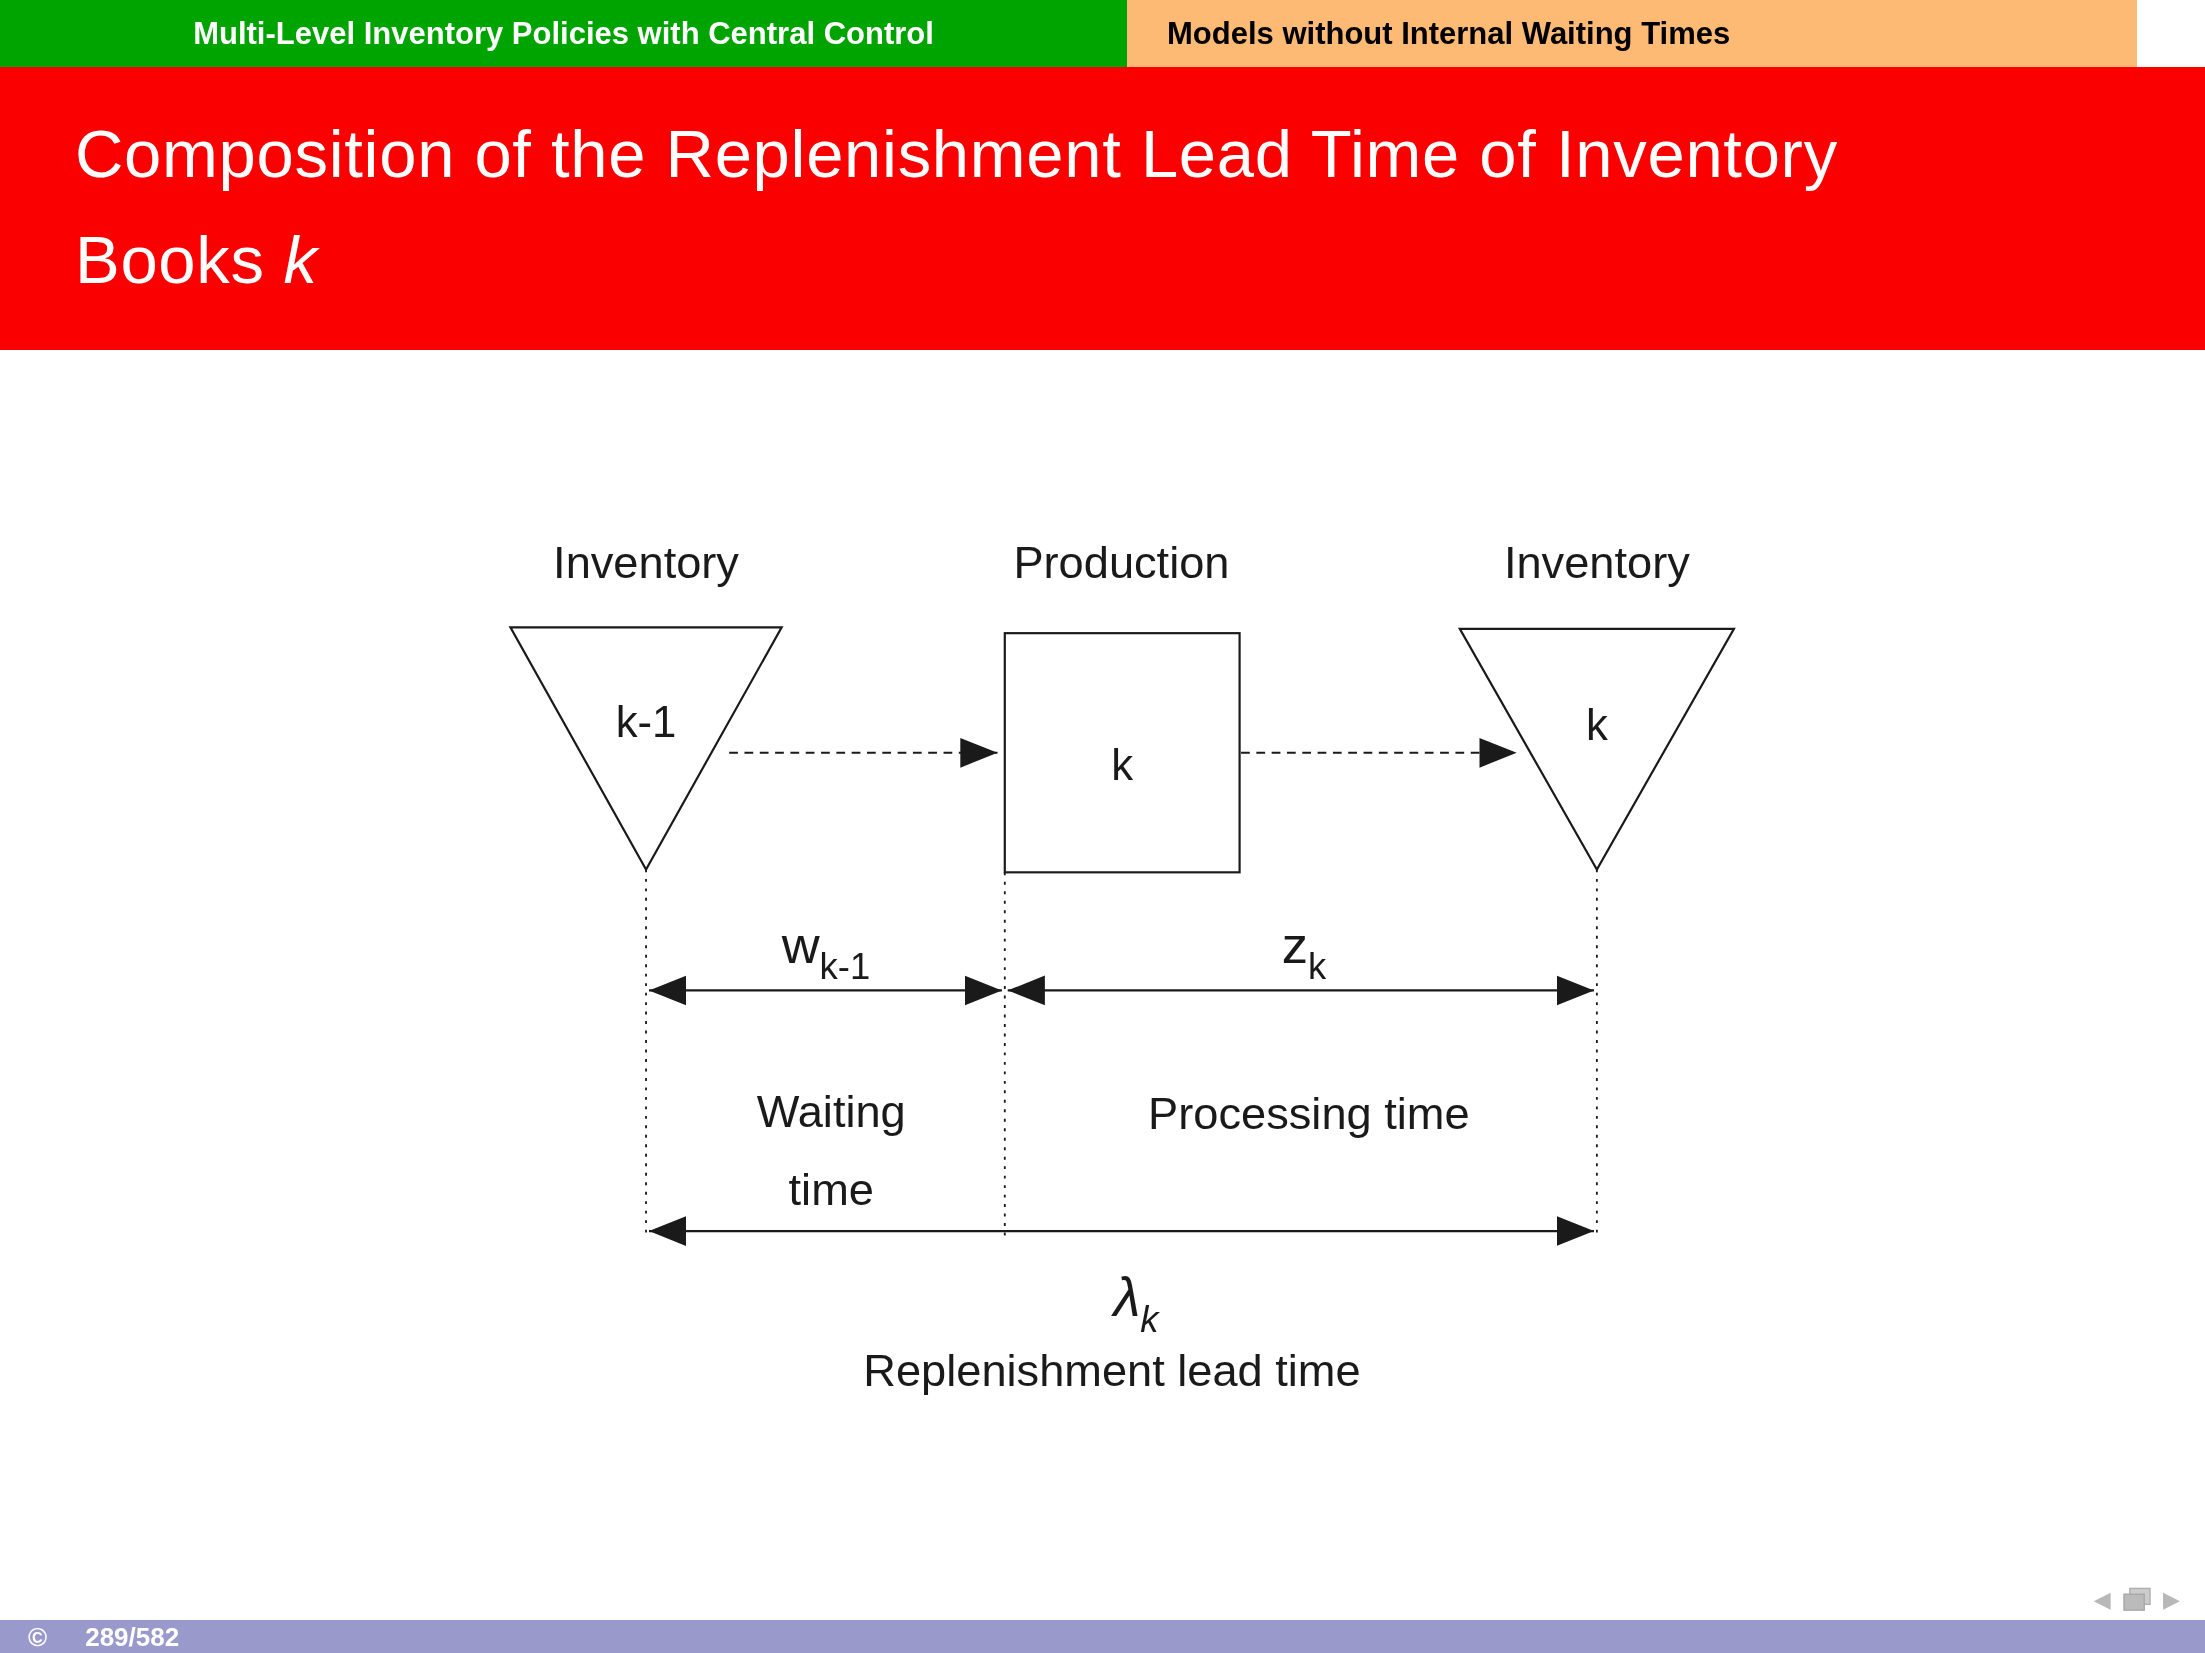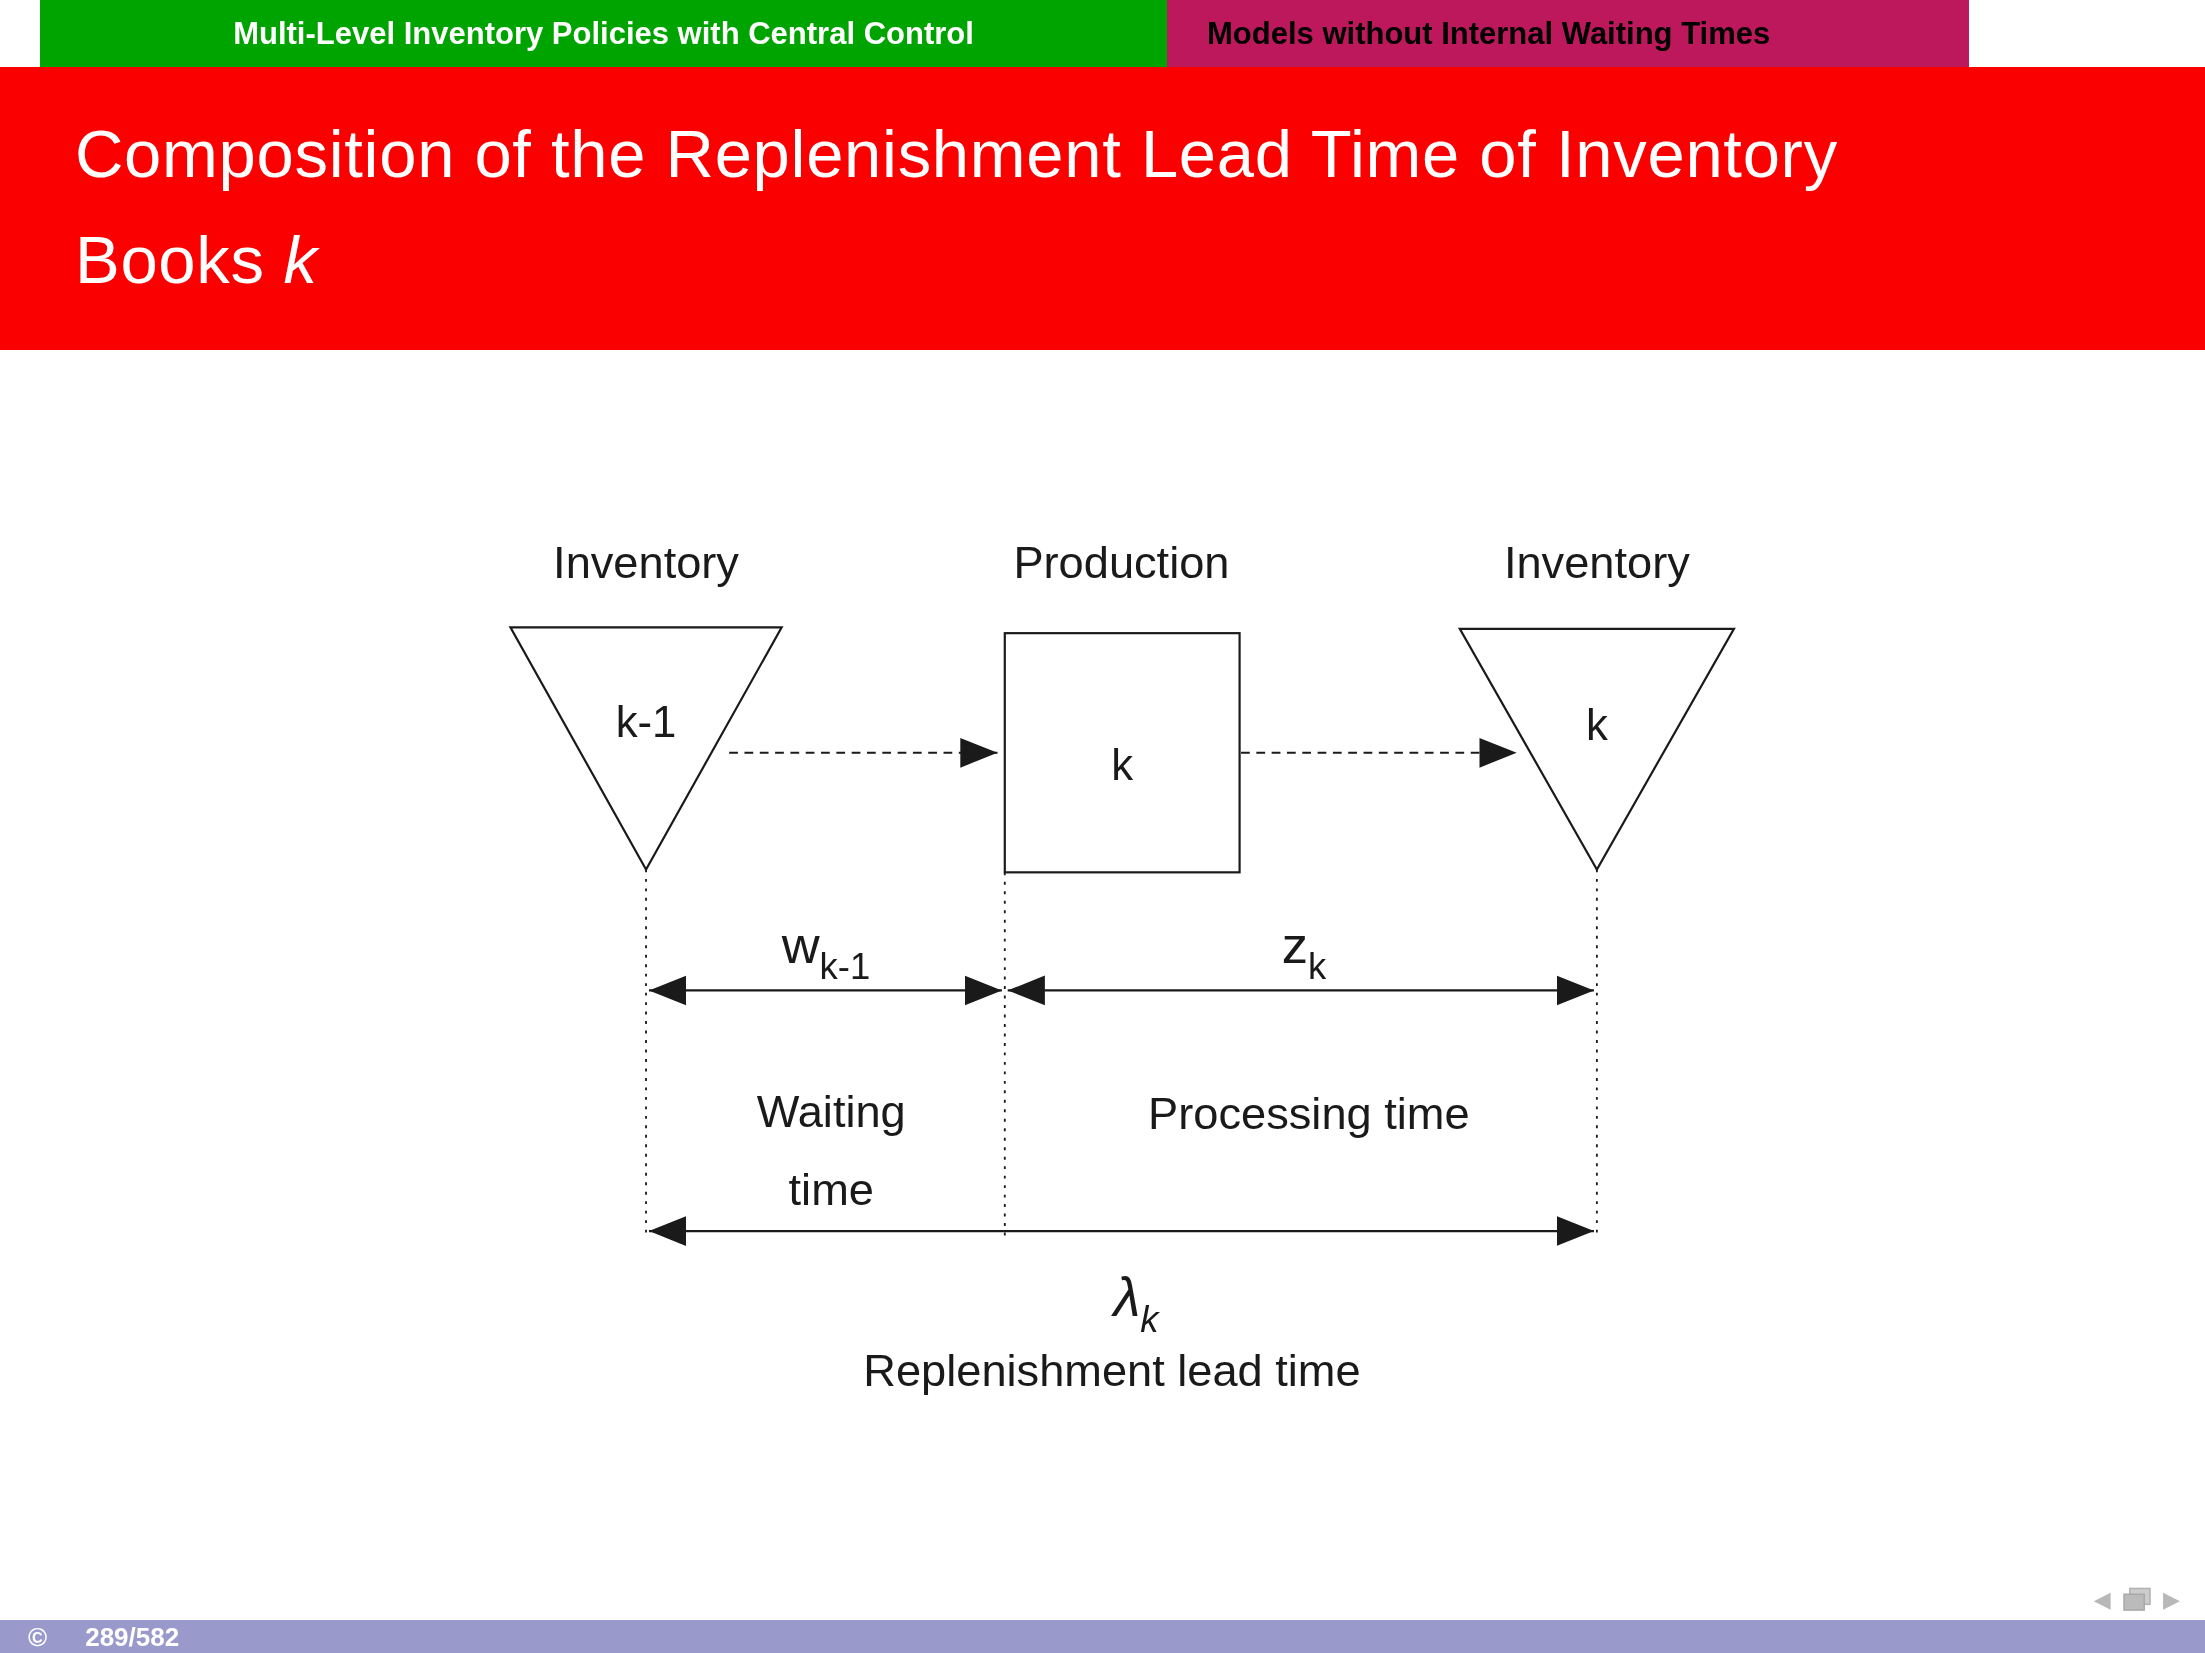--- a/index.html
+++ b/index.html
@@ -3,29 +3,29 @@
 <meta charset="utf-8">
 <style>
   * { margin:0; padding:0; box-sizing:border-box; }
   html, body { background:#ffffff; }
   .slide {
     position:relative; width:2205px; height:1654px; background:#ffffff;
     font-family:"Liberation Sans", sans-serif; overflow:hidden;
   }
 
   
-  .headbar { position:absolute; top:0; left:0; width:1969px; height:67px; display:flex; background:#ffffff;padding-left:40px; }
+  .headbar { position:absolute; top:0; left:0; width:2137px; height:67px; display:flex; background:#ffffff; }
   .head-left {
     width:1127px; height:100%; background:var(--header-green, #00a400);
     color:#ffffff; font-weight:bold; font-size:31px;
     display:flex; align-items:center; justify-content:center;
   }
   .head-right {
     flex:1; display:flex; align-items:center; padding-left:40px;
-    color:#000000; font-weight:bold; font-size:31px; background:#be185d;
+    color:#000000; font-weight:bold; font-size:31px; background:#fdba74;
   }
 
   
   .banner {
     position:absolute; top:67px; left:0; width:2205px; height:283px;
     background:var(--banner-red, #fb0000); color:#ffffff;
     padding:34px 53px 0 75px;
   }
   .frame-title { font-weight:normal; font-size:67px; line-height:1.58; letter-spacing:0.7px; }
   .frame-title .mathvar { margin-left:0.28em; font-style:italic; }

